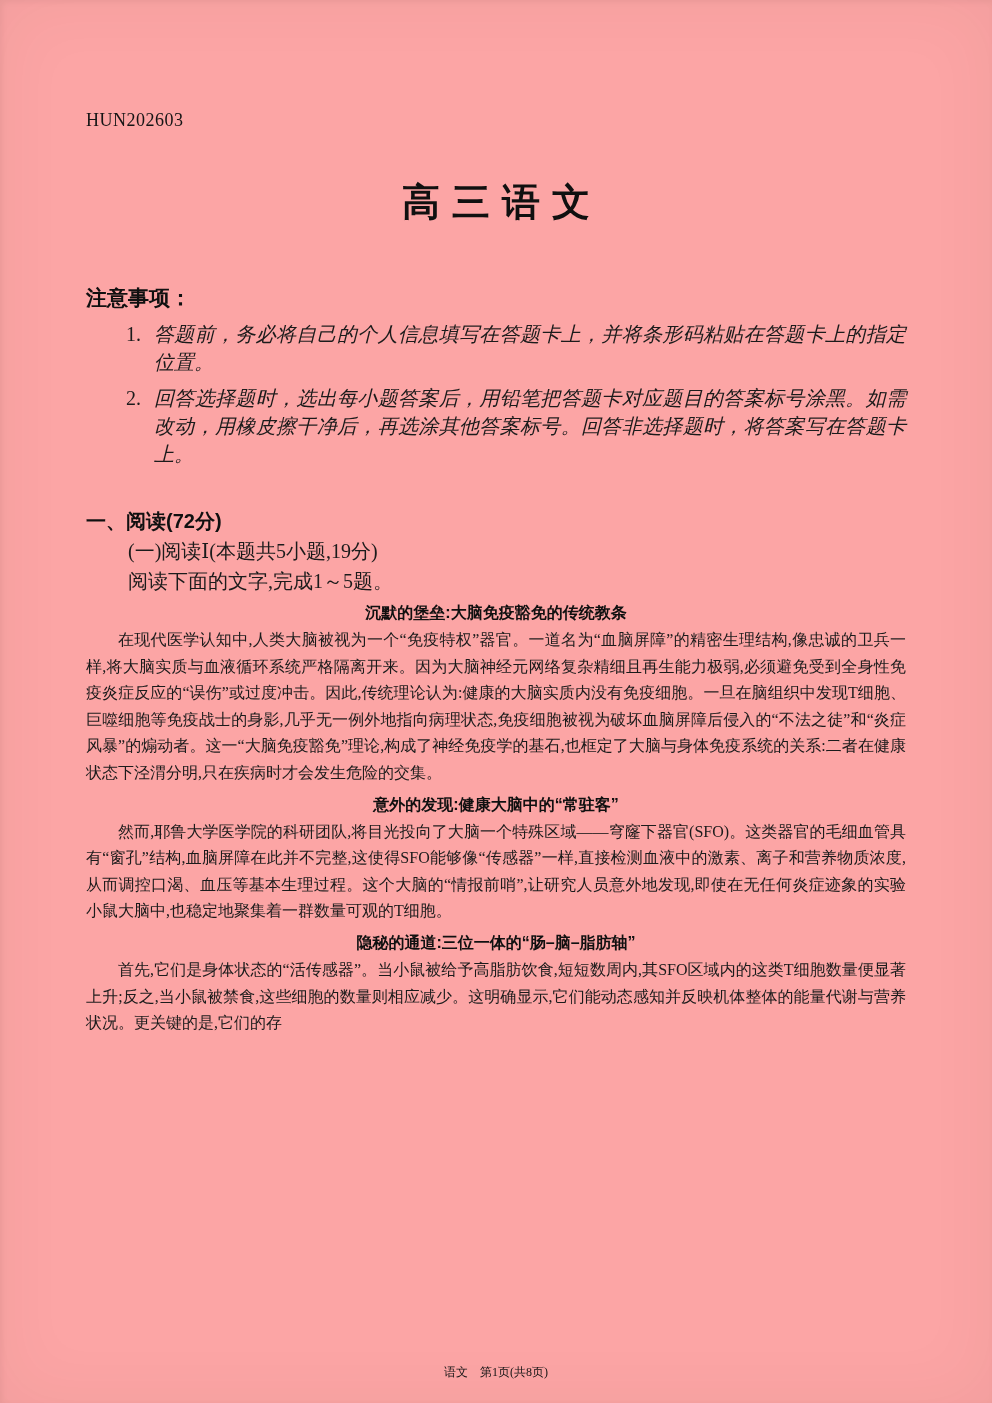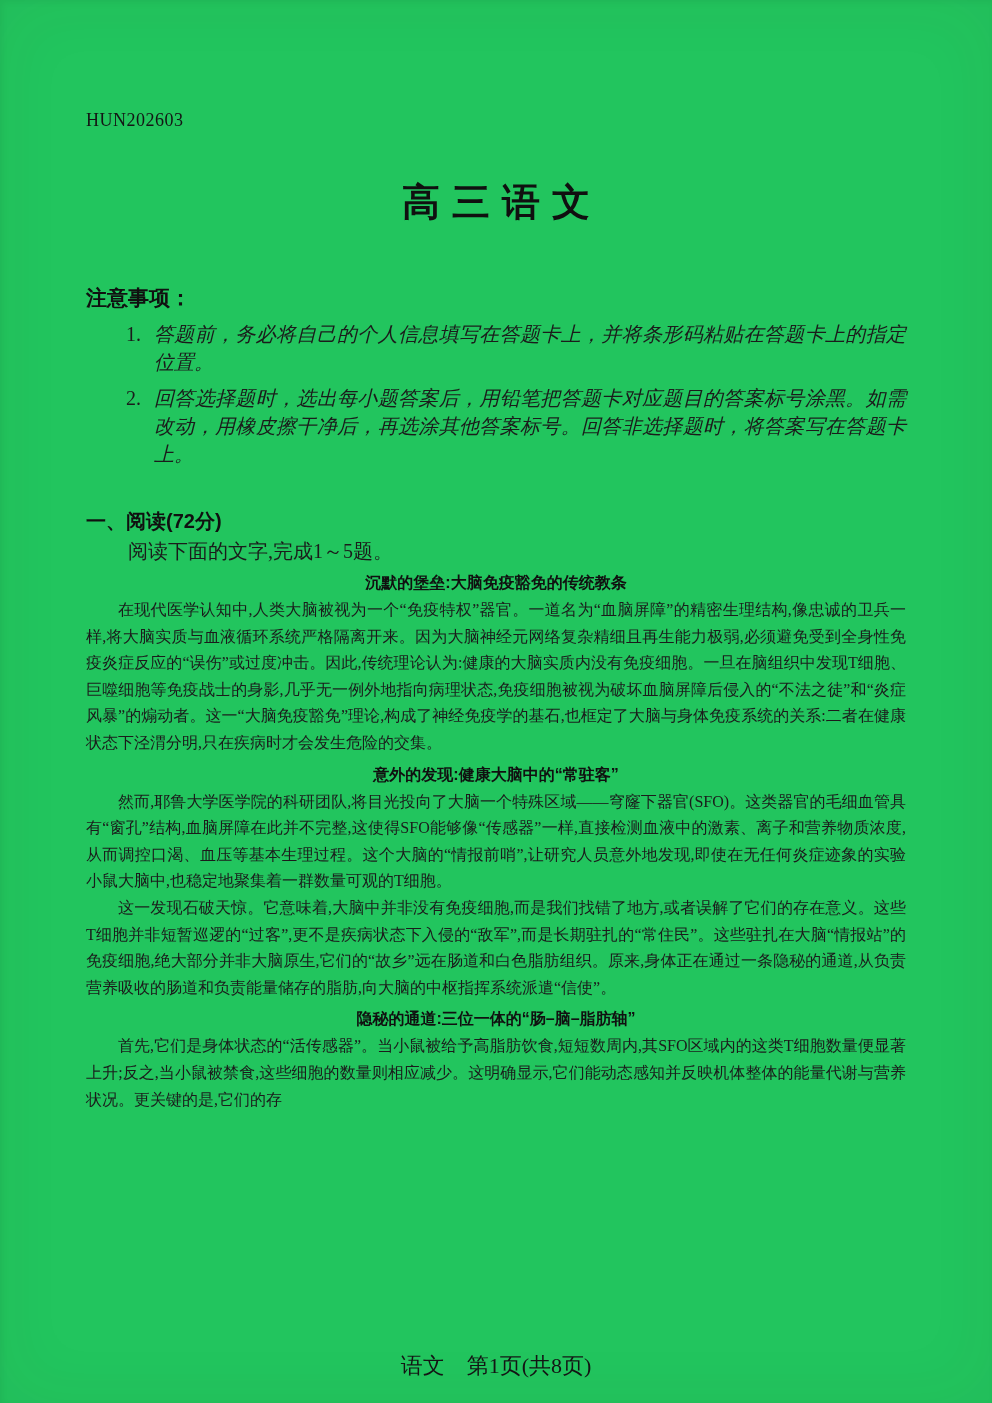--- a/index.html
+++ b/index.html
@@ -7,21 +7,21 @@
   body {
     width: 992px;
     background: #d8d8d4;
     font-family: "Liberation Serif", "DejaVu Serif", serif;
   }
   .scan {
     position: relative;
     width: 992px;
     height: 1403px;
     margin: 0 auto;
-    background: #22c55e;
+    background: #fca5a5;
     box-shadow: inset 0 0 70px rgba(60,55,40,0.06), inset 2px 2px 6px rgba(0,0,0,0.05);
     overflow: hidden;
     color: #1b1b1b;
   }
   .content { padding: 110px 86px 0 86px; }
 
   .paper-code {
     font-size: 18px;
     letter-spacing: 0.5px;
     color: #141414;
@@ -85,21 +85,21 @@
     text-align: justify;
     text-indent: 2em;
     color: #1b1b1b;
   }
 
   .footer {
     position: absolute;
     left: 0; right: 0;
     bottom: 22px;
     text-align: center;
-    font-size: 22px;
+    font-size: 12px;
     color: #141414;
   }
 </style>
 </head>
 <body>
 
 <div class="scan">
   <div class="content">
 
     <div class="paper-code">HUN202603</div>
@@ -113,28 +113,28 @@
         <span class="notice-text">答题前，务必将自己的个人信息填写在答题卡上，并将条形码粘贴在答题卡上的指定位置。</span>
       </div>
       <div class="notice-item">
         <span class="notice-num">2.</span>
         <span class="notice-text">回答选择题时，选出每小题答案后，用铅笔把答题卡对应题目的答案标号涂黑。如需改动，用橡皮擦干净后，再选涂其他答案标号。回答非选择题时，将答案写在答题卡上。</span>
       </div>
     </section>
 
     <section class="reading">
       <div class="section-heading">一、阅读(72分)</div>
+      <div class="part-heading">(一)阅读Ⅰ(本题共5小题,19分)</div>
       <div class="instruction">阅读下面的文字,完成1～5题。</div>
 
       <div class="passage-subtitle">沉默的堡垒:大脑免疫豁免的传统教条</div>
       <p class="para">在现代医学认知中,人类大脑被视为一个“免疫特权”器官。一道名为“血脑屏障”的精密生理结构,像忠诚的卫兵一样,将大脑实质与血液循环系统严格隔离开来。因为大脑神经元网络复杂精细且再生能力极弱,必须避免受到全身性免疫炎症反应的“误伤”或过度冲击。因此,传统理论认为:健康的大脑实质内没有免疫细胞。一旦在脑组织中发现T细胞、巨噬细胞等免疫战士的身影,几乎无一例外地指向病理状态,免疫细胞被视为破坏血脑屏障后侵入的“不法之徒”和“炎症风暴”的煽动者。这一“大脑免疫豁免”理论,构成了神经免疫学的基石,也框定了大脑与身体免疫系统的关系:二者在健康状态下泾渭分明,只在疾病时才会发生危险的交集。</p>
 
       <div class="passage-subtitle">意外的发现:健康大脑中的“常驻客”</div>
       <p class="para">然而,耶鲁大学医学院的科研团队,将目光投向了大脑一个特殊区域——穹窿下器官(SFO)。这类器官的毛细血管具有“窗孔”结构,血脑屏障在此并不完整,这使得SFO能够像“传感器”一样,直接检测血液中的激素、离子和营养物质浓度,从而调控口渴、血压等基本生理过程。这个大脑的“情报前哨”,让研究人员意外地发现,即使在无任何炎症迹象的实验小鼠大脑中,也稳定地聚集着一群数量可观的T细胞。</p>
-      <p class="para">这一发现石破天惊。它意味着,大脑中并非没有免疫细胞,而是我们找错了地方,或者误解了它们的存在意义。这些T细胞并非短暂巡逻的“过客”,更不是疾病状态下入侵的“敌军”,而是长期驻扎的“常住民”。这些驻扎在大脑“情报站”的免疫细胞,绝大部分并非大脑原生,它们的“故乡”远在肠道和白色脂肪组织。原来,身体正在通过一条隐秘的通道,从负责营养吸收的肠道和负责能量储存的脂肪,向大脑的中枢指挥系统派遣“信使”。</p>
 
       <div class="passage-subtitle">隐秘的通道:三位一体的“肠–脑–脂肪轴”</div>
       <p class="para">首先,它们是身体状态的“活传感器”。当小鼠被给予高脂肪饮食,短短数周内,其SFO区域内的这类T细胞数量便显著上升;反之,当小鼠被禁食,这些细胞的数量则相应减少。这明确显示,它们能动态感知并反映机体整体的能量代谢与营养状况。更关键的是,它们的存</p>
     </section>
 
   </div>
 
   <div class="footer">语文　第1页(共8页)</div>
 </div>
 

